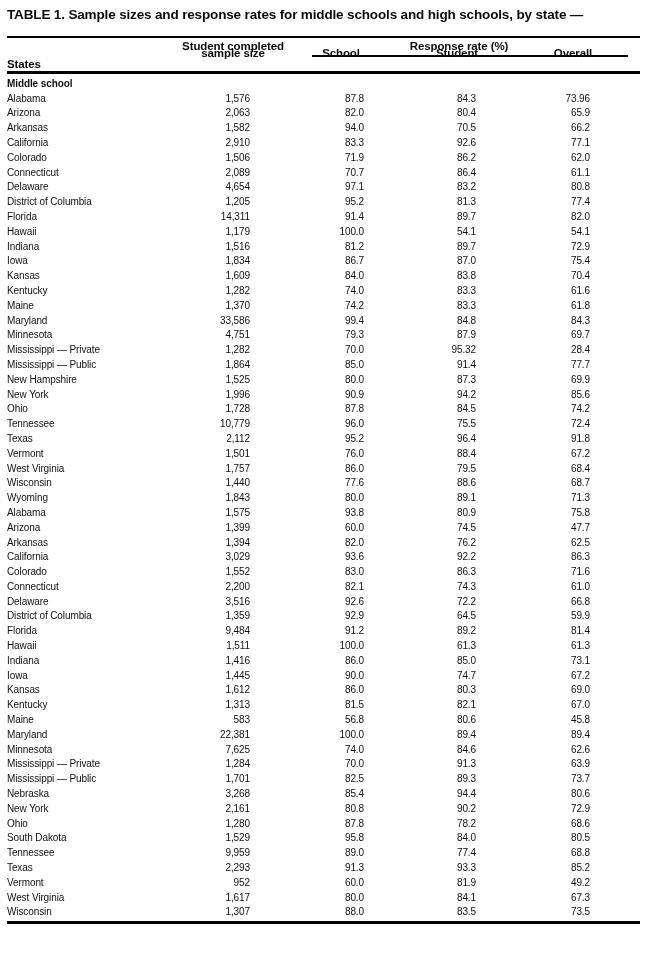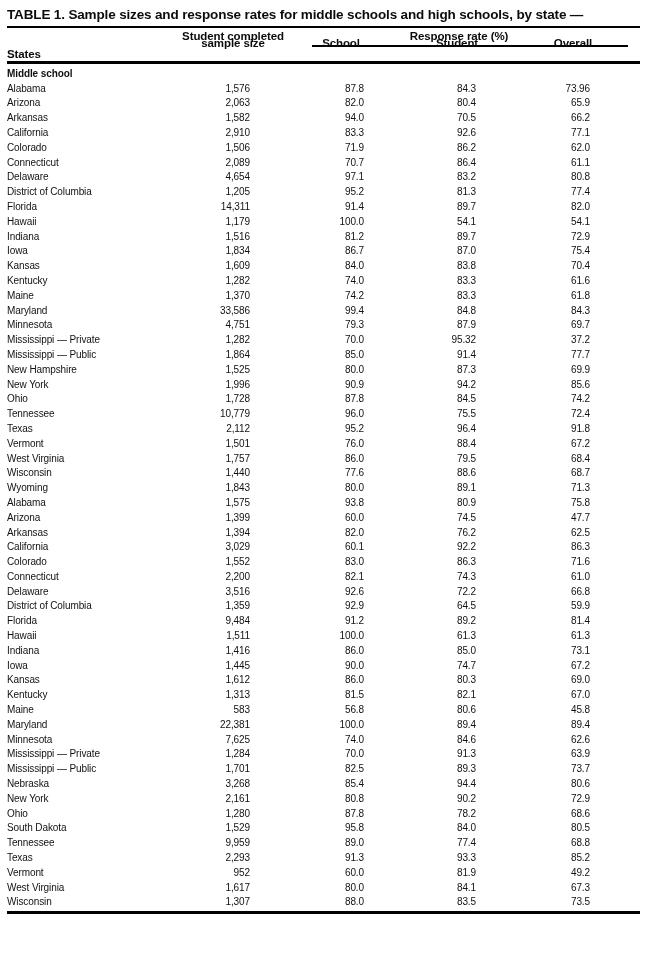--- a/index.html
+++ b/index.html
@@ -12,21 +12,21 @@
     background: #ffffff;
     color: #111111;
     font-family: "Liberation Sans", sans-serif;
     overflow: hidden;
   }
   .title {
     font-weight: bold;
     font-size: 13.5px;
     line-height: 16.5px;
     letter-spacing: -0.15px;
-    margin-bottom: 2px;
+    margin-bottom: 12px;
     color: #0c0c0c;
   }
   .rule-thick {
     height: 2.8px;
     background: #000000;
     width: 633px;
   }
   .thead {
     position: relative;
     height: 33px;
@@ -216,21 +216,21 @@
         <span class="c2">4,751</span>
         <span class="c3">79.3</span>
         <span class="c4">87.9</span>
         <span class="c5">69.7</span>
       </div>
       <div class="row">
         <span class="c1">Mississippi — Private</span>
         <span class="c2">1,282</span>
         <span class="c3">70.0</span>
         <span class="c4">95.32</span>
-        <span class="c5">37.2</span>
+        <span class="c5">28.4</span>
       </div>
       <div class="row">
         <span class="c1">Mississippi — Public</span>
         <span class="c2">1,864</span>
         <span class="c3">85.0</span>
         <span class="c4">91.4</span>
         <span class="c5">77.7</span>
       </div>
       <div class="row">
         <span class="c1">New Hampshire</span>
@@ -312,21 +312,21 @@
       <div class="row">
         <span class="c1">Arkansas</span>
         <span class="c2">1,394</span>
         <span class="c3">82.0</span>
         <span class="c4">76.2</span>
         <span class="c5">62.5</span>
       </div>
       <div class="row">
         <span class="c1">California</span>
         <span class="c2">3,029</span>
-        <span class="c3">60.1</span>
+        <span class="c3">93.6</span>
         <span class="c4">92.2</span>
         <span class="c5">86.3</span>
       </div>
       <div class="row">
         <span class="c1">Colorado</span>
         <span class="c2">1,552</span>
         <span class="c3">83.0</span>
         <span class="c4">86.3</span>
         <span class="c5">71.6</span>
       </div>

